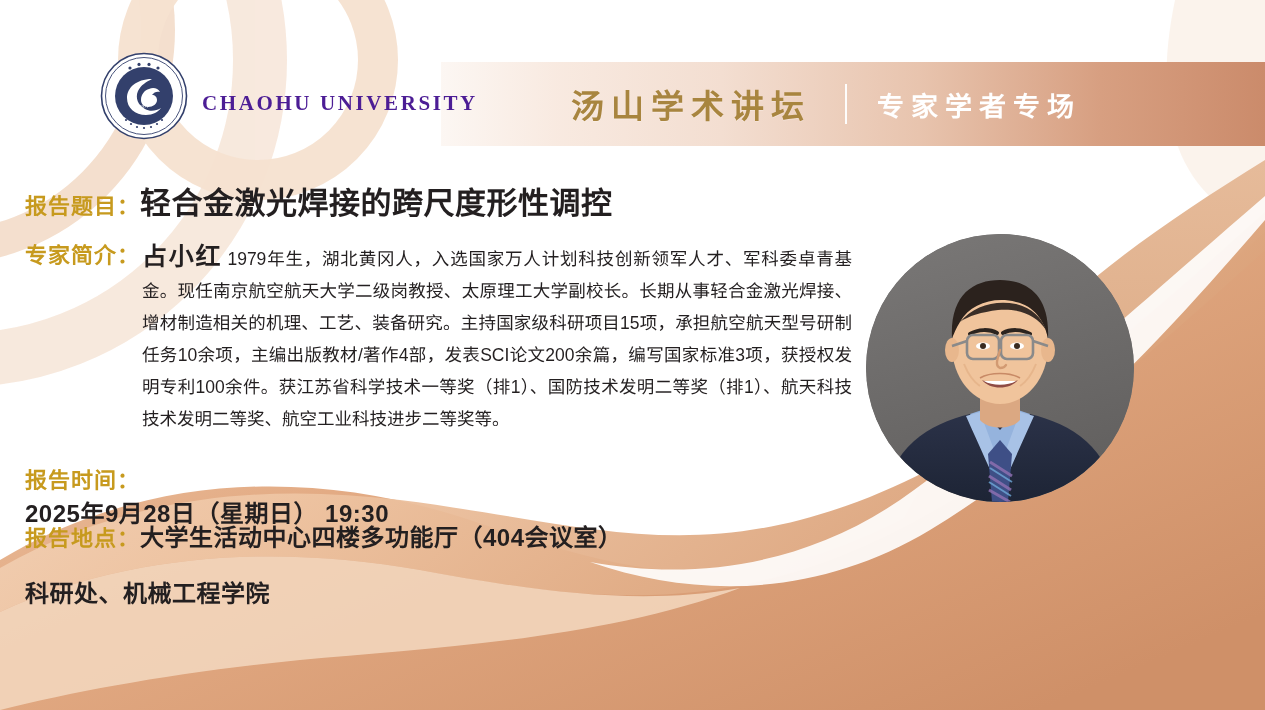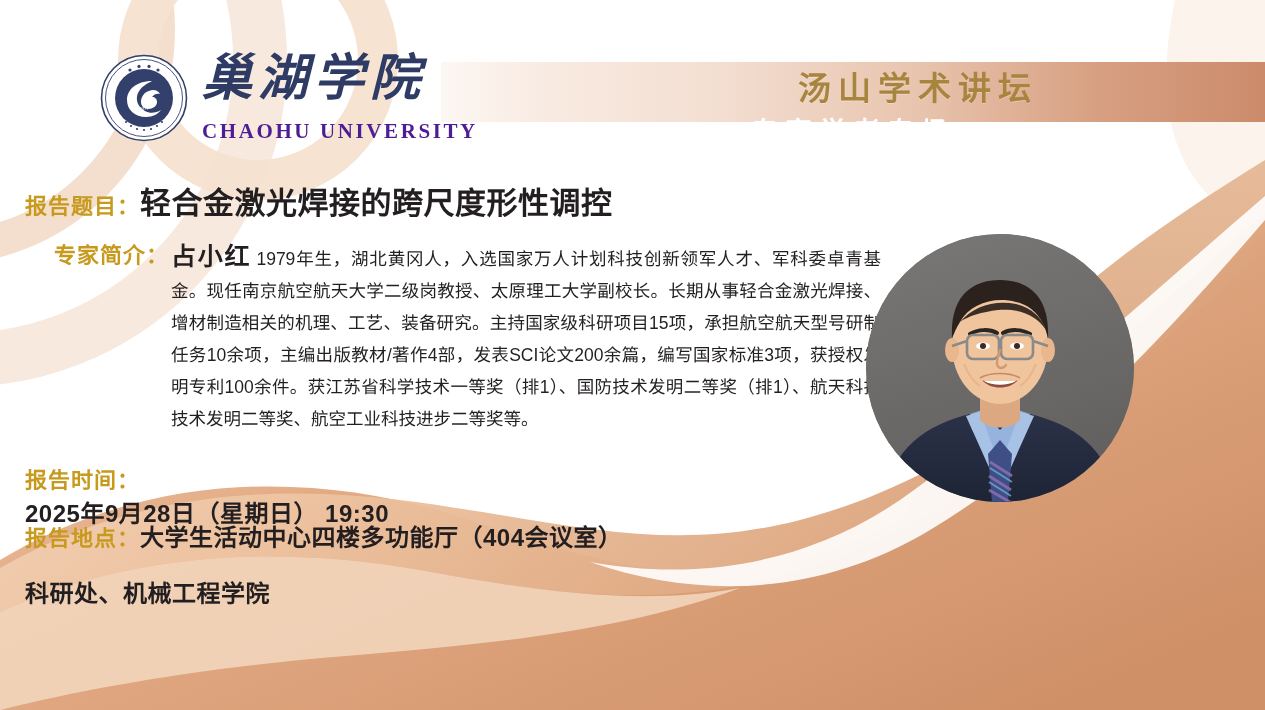--- a/index.html
+++ b/index.html
@@ -18,31 +18,30 @@
   }
 
   
   .bg-layer{position:absolute;inset:0;overflow:hidden;pointer-events:none;}
   .bg-svg{position:absolute;left:0;top:0;width:1265px;height:710px;}
 
   
   .banner{
     position:absolute;
     left:441px;top:62px;
-    width:824px;height:60px;
+    width:824px;height:84px;
     background:linear-gradient(90deg,
        rgba(250,240,233,0.55) 0%,
        rgba(247,230,219,0.85) 14%,
        #f3ded1 34%,
        #e8c4ae 58%,
        #d79f81 80%,
        #cb8b6b 100%);
     display:flex;align-items:center;
     z-index:6;
-    flex-direction:column;
   }
   .banner-main{
     color:#a8853f;
     font-size:33px;
     font-weight:700;
     letter-spacing:7px;
     margin-left:130px;
     text-shadow:0 1px 0 rgba(255,255,255,0.25);
     white-space:nowrap;
   }
@@ -113,21 +112,21 @@
     color:#231f20;
     font-size:24px;
     font-weight:700;
     letter-spacing:.5px;
     white-space:nowrap;
   }
 
   #row-title{left:25px;top:178px;align-items:baseline;}
   #row-title .val-strong{font-size:31px;}
 
-  #row-bio{left:25px;top:240px;width:855px;align-items:flex-start;margin-left:29px;}
+  #row-bio{left:25px;top:240px;width:855px;align-items:flex-start;}
   #row-bio .lbl{line-height:32px;}
   .bio-text{
     color:#231f20;
     font-size:17.5px;
     line-height:32px;
     text-align:justify;
     margin-left:2px;
     width:710px;
   }
   .bio-name{
@@ -263,21 +262,20 @@
             <circle cx="31" cy="72" r="1.1"></circle>
           <circle cx="37" cy="75" r="1.1"></circle>
             <circle cx="44" cy="76" r="1.1"></circle>
           <circle cx="51" cy="75" r="1.1"></circle>
             <circle cx="57" cy="72" r="1.1"></circle>
           <circle cx="62" cy="68" r="1.1"></circle>
         </g>
       </svg>
     </div>
     <div class="logo-words">
-      <div class="logo-cn">巢湖学院</div>
       <div class="logo-en">CHAOHU UNIVERSITY</div>
     </div>
   </div>
 
   <div class="content">
 
     <div class="row" id="row-title">
       <span class="lbl">报告题目：</span>
       <span class="val-strong">轻合金激光焊接的跨尺度形性调控</span>
     </div>

